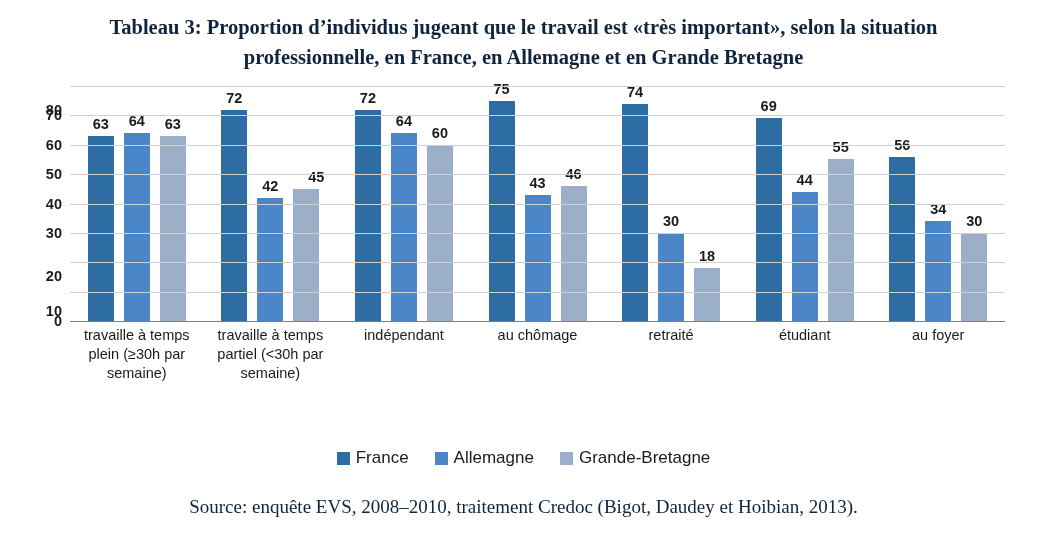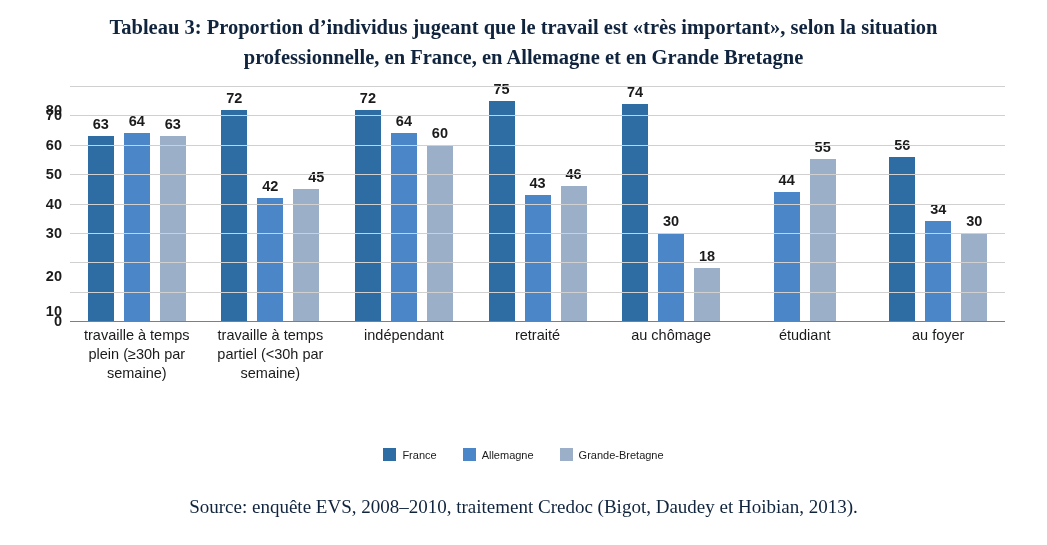--- a/index.html
+++ b/index.html
@@ -158,21 +158,21 @@
     flex-direction: row;
     align-items: center;
     gap: 6px;
   }
   .legend-swatch {
     width: 13px;
     height: 13px;
     display: inline-block;
   }
   .legend-label {
-    font-size: 11px;
+    font-size: 17px;
     color: #1b1b1b;
   }
   
   .source {
     position: absolute;
     left: 0;
     top: 496px;
     width: 1047px;
     text-align: center;
     font-family: "Liberation Serif", serif;
@@ -266,20 +266,24 @@
               <div class="bar-value" style="bottom: 92.125px;">30</div>
               <div class="bar s1" style="height: 88.125px; background: rgb(74, 134, 200);"></div>
             </div>
             <div class="bar-slot">
               <div class="bar-value" style="bottom: 56.875px;">18</div>
               <div class="bar s2" style="height: 52.875px; background: rgb(156, 175, 201);"></div>
             </div>
           </div>
           <div class="group">
             <div class="bar-slot">
+              <div class="bar-value" style="bottom: 206.688px;">69</div>
+              <div class="bar s0" style="height: 202.688px; background: rgb(46, 108, 164);"></div>
+            </div>
+            <div class="bar-slot">
               <div class="bar-value" style="bottom: 133.25px;">44</div>
               <div class="bar s1" style="height: 129.25px; background: rgb(74, 134, 200);"></div>
             </div>
             <div class="bar-slot">
               <div class="bar-value" style="bottom: 165.562px;">55</div>
               <div class="bar s2" style="height: 161.562px; background: rgb(156, 175, 201);"></div>
             </div>
           </div>
           <div class="group">
             <div class="bar-slot">
@@ -314,24 +318,24 @@
         </div>
         <div class="cat-label">
           <div>travaille à temps</div>
           <div>partiel (&lt;30h par</div>
           <div>semaine)</div>
         </div>
         <div class="cat-label">
           <div>indépendant</div>
         </div>
         <div class="cat-label">
+          <div>au chômage</div>
+        </div>
+        <div class="cat-label">
           <div>retraité</div>
-        </div>
-        <div class="cat-label">
-          <div>au chômage</div>
         </div>
         <div class="cat-label">
           <div>étudiant</div>
         </div>
         <div class="cat-label">
           <div>au foyer</div>
         </div>
       </div>
   </div>
 

